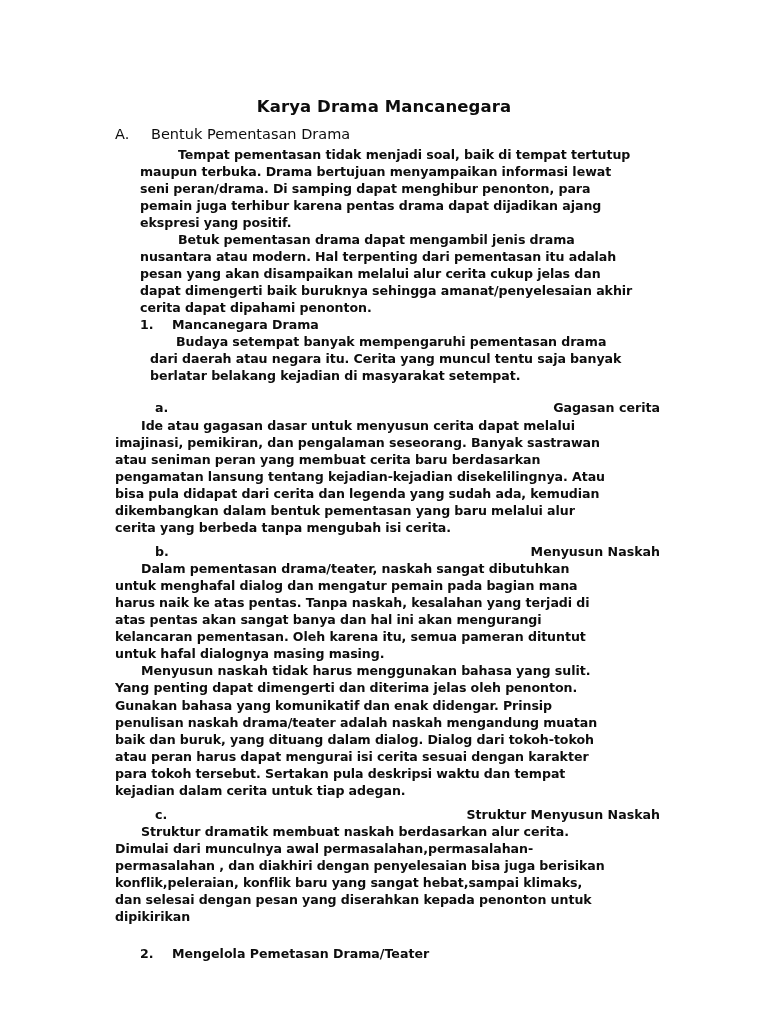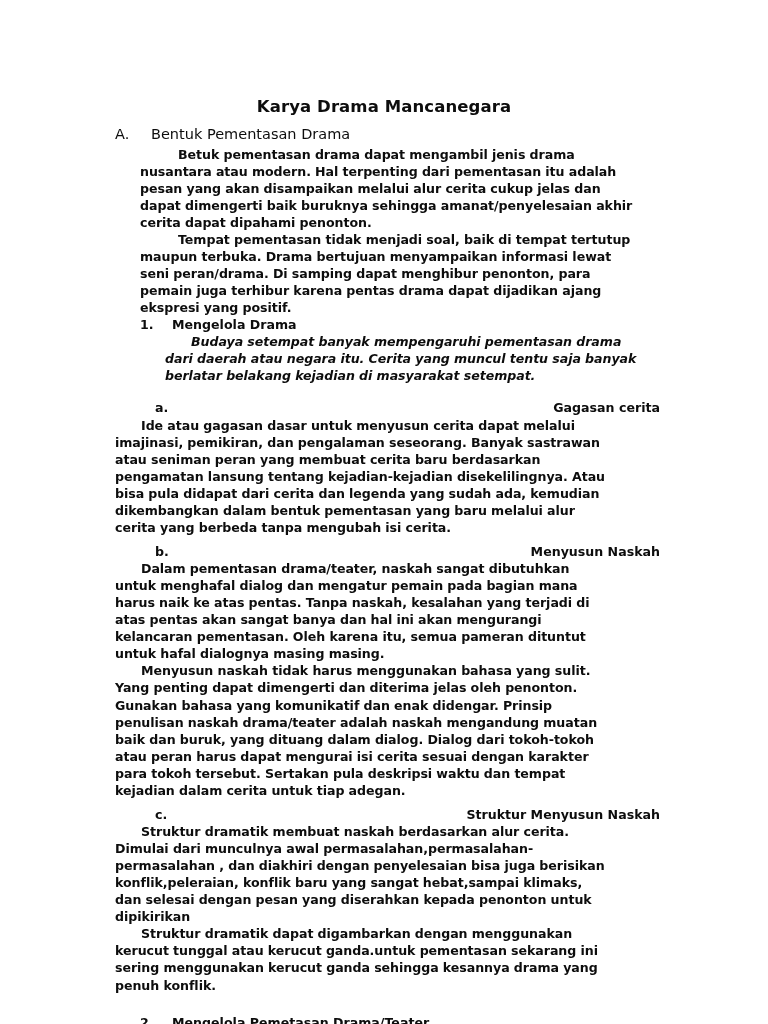--- a/index.html
+++ b/index.html
@@ -92,24 +92,23 @@
   .num-item .marker {
     width: 32px;
     flex: 0 0 32px;
   }
   .num-item .item-text {
     flex: 1;
   }
 
   
   p.body.lvl-1 {
-    margin-left: 50px;
+    margin-left: 35px;
     width: 480px;
     text-indent: 26px;
-    font-style: italic;
   }
 
   
   .letter-item {
     display: flex;
     align-items: baseline;
     margin-left: 40px;
     font-size: 12.6px;
     font-weight: bold;
     line-height: 1.355;
@@ -140,26 +139,26 @@
 
   <h1 class="doc-title">Karya Drama Mancanegara</h1>
 
   <div class="content">
 
     <div class="section-a">
       <span class="marker">A.</span>
       <span class="heading-text">Bentuk Pementasan Drama</span>
     </div>
 
+    <p class="body lvl-a">Tempat pementasan tidak menjadi soal, baik di tempat tertutup maupun terbuka. Drama bertujuan menyampaikan informasi lewat seni peran/drama. Di samping dapat menghibur penonton, para pemain juga terhibur karena pentas drama dapat dijadikan ajang ekspresi yang positif.</p>
     <p class="body lvl-a">Betuk pementasan drama dapat mengambil jenis drama nusantara atau modern. Hal terpenting dari pementasan itu adalah pesan yang akan disampaikan melalui alur cerita cukup jelas dan dapat dimengerti baik buruknya sehingga amanat/penyelesaian akhir cerita dapat dipahami penonton.</p>
-    <p class="body lvl-a">Tempat pementasan tidak menjadi soal, baik di tempat tertutup maupun terbuka. Drama bertujuan menyampaikan informasi lewat seni peran/drama. Di samping dapat menghibur penonton, para pemain juga terhibur karena pentas drama dapat dijadikan ajang ekspresi yang positif.</p>
 
     <div class="num-item">
       <span class="marker">1.</span>
-      <span class="item-text">Mengelola Drama</span>
+      <span class="item-text">Mancanegara Drama</span>
     </div>
     <p class="body lvl-1">Budaya setempat banyak mempengaruhi pementasan drama dari daerah atau negara itu. Cerita yang muncul tentu saja banyak berlatar belakang kejadian di masyarakat setempat.</p>
 
     <div class="gap-md"></div>
 
     <div class="letter-item">
       <span class="marker">a.</span>
       <span class="item-text">Gagasan cerita</span>
     </div>
     <p class="body lvl-2">Ide atau gagasan dasar untuk menyusun cerita dapat melalui imajinasi, pemikiran, dan pengalaman seseorang. Banyak sastrawan atau seniman peran yang membuat cerita baru berdasarkan pengamatan lansung tentang kejadian-kejadian disekelilingnya. Atau bisa pula didapat dari cerita dan legenda yang sudah ada, kemudian dikembangkan dalam bentuk pementasan yang baru melalui alur cerita yang berbeda tanpa mengubah isi cerita.</p>
@@ -173,21 +172,20 @@
     <p class="body lvl-2">Dalam pementasan drama/teater, naskah sangat dibutuhkan untuk menghafal dialog dan mengatur pemain pada bagian mana harus naik ke atas pentas. Tanpa naskah, kesalahan yang terjadi di atas pentas akan sangat banya dan hal ini akan mengurangi kelancaran pementasan. Oleh karena itu, semua pameran dituntut untuk hafal dialognya masing masing.</p>
     <p class="body lvl-2">Menyusun naskah tidak harus menggunakan bahasa yang sulit. Yang penting dapat dimengerti dan diterima jelas oleh penonton. Gunakan bahasa yang komunikatif dan enak didengar. Prinsip penulisan naskah drama/teater adalah naskah mengandung muatan baik dan buruk, yang dituang dalam dialog. Dialog dari tokoh-tokoh atau peran harus dapat mengurai isi cerita sesuai dengan karakter para tokoh tersebut. Sertakan pula deskripsi waktu dan tempat kejadian dalam cerita untuk tiap adegan.</p>
 
     <div class="gap-sm"></div>
 
     <div class="letter-item">
       <span class="marker">c.</span>
       <span class="item-text">Struktur Menyusun Naskah</span>
     </div>
     <p class="body lvl-2">Struktur dramatik membuat naskah berdasarkan alur cerita. Dimulai dari munculnya awal permasalahan,permasalahan-permasalahan , dan diakhiri dengan penyelesaian bisa juga berisikan konflik,peleraian, konflik baru yang sangat hebat,sampai klimaks, dan selesai dengan pesan yang diserahkan kepada penonton untuk dipikirikan</p>
-    <p class="body lvl-2">Struktur dramatik dapat digambarkan dengan menggunakan kerucut tunggal atau kerucut ganda.untuk pementasan sekarang ini sering menggunakan kerucut ganda sehingga kesannya drama yang penuh konflik.</p>
 
     <div class="gap-lg"></div>
 
     <div class="num-item">
       <span class="marker">2.</span>
       <span class="item-text">Mengelola Pemetasan Drama/Teater</span>
     </div>
 
   </div>
 </div>

